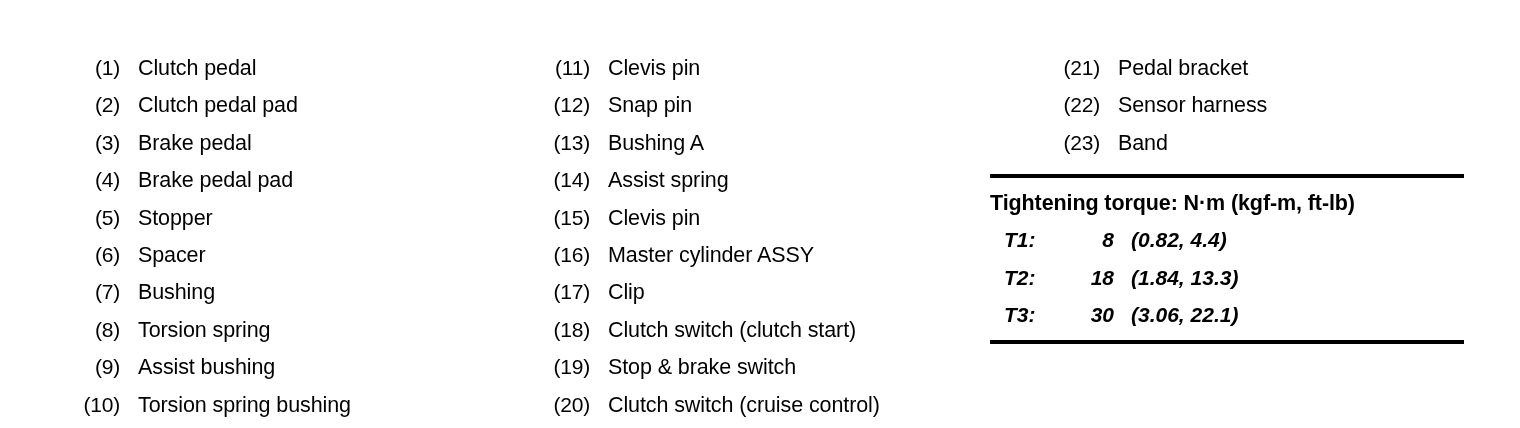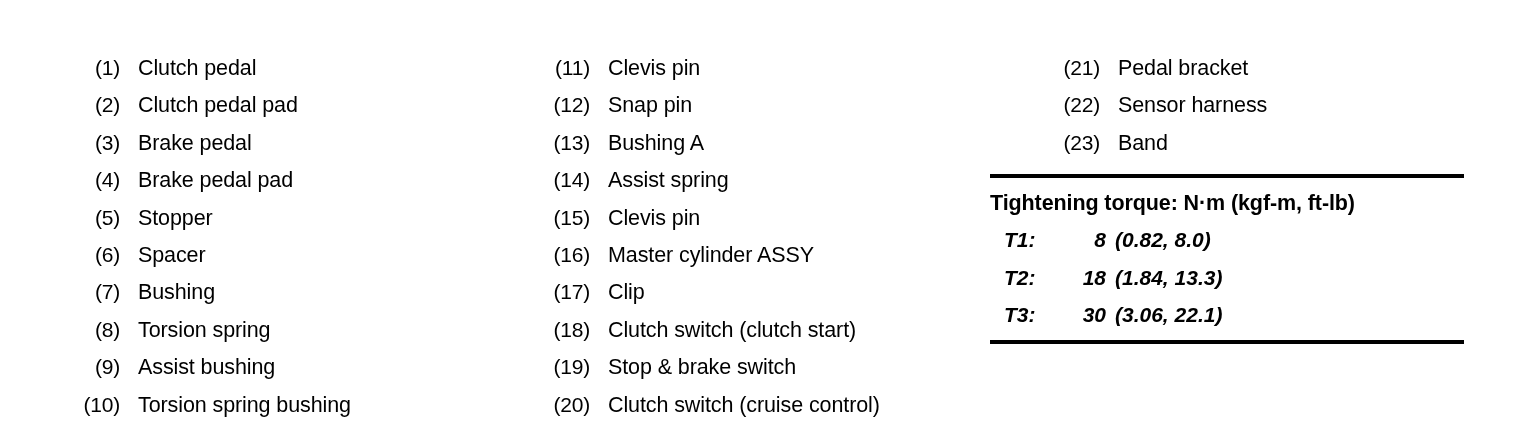--- a/index.html
+++ b/index.html
@@ -77,20 +77,21 @@
   }
   .torque-row {
     display: flex;
     align-items: flex-end;
     line-height: 37.5px;
     height: 37.5px;
     white-space: nowrap;
     font-weight: bold;
     font-style: italic;
     font-size: 21px;
+    gap: 8px;
   }
   .torque-key {
     width: 58px;
     padding-left: 14px;
     flex: 0 0 auto;
   }
   .torque-nm {
     width: 44px;
     text-align: right;
     flex: 0 0 auto;
@@ -207,21 +208,21 @@
   </div>
 
   <div class="torque-box">
     <div class="rule rule-top"></div>
 
     <div class="torque-title">Tightening torque: N·m (kgf-m, ft-lb)</div>
 
     <div class="torque-row">
       <span class="torque-key">T1:</span>
       <span class="torque-nm">8</span>
-      <span class="torque-conv">(0.82, 8.0)</span>
+      <span class="torque-conv">(0.82, 4.4)</span>
     </div>
     <div class="torque-row">
       <span class="torque-key">T2:</span>
       <span class="torque-nm">18</span>
       <span class="torque-conv">(1.84, 13.3)</span>
     </div>
     <div class="torque-row">
       <span class="torque-key">T3:</span>
       <span class="torque-nm">30</span>
       <span class="torque-conv">(3.06, 22.1)</span>

